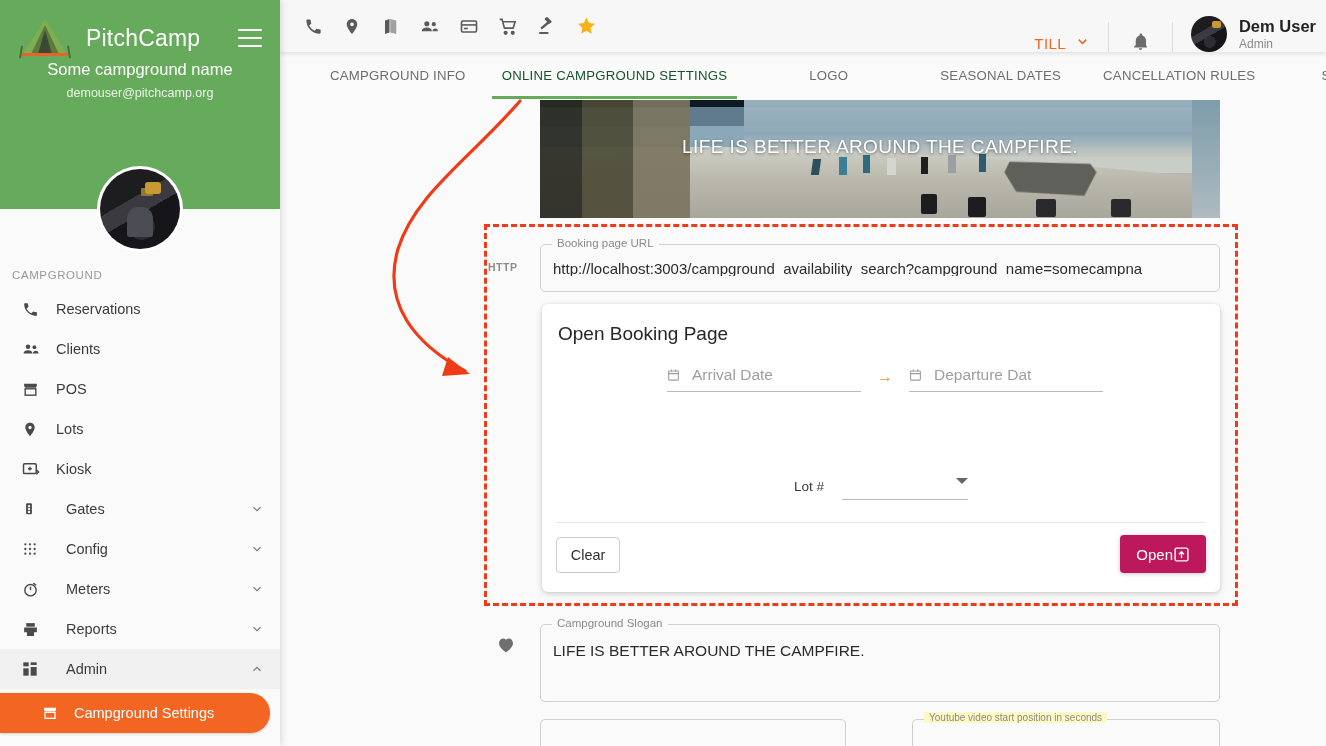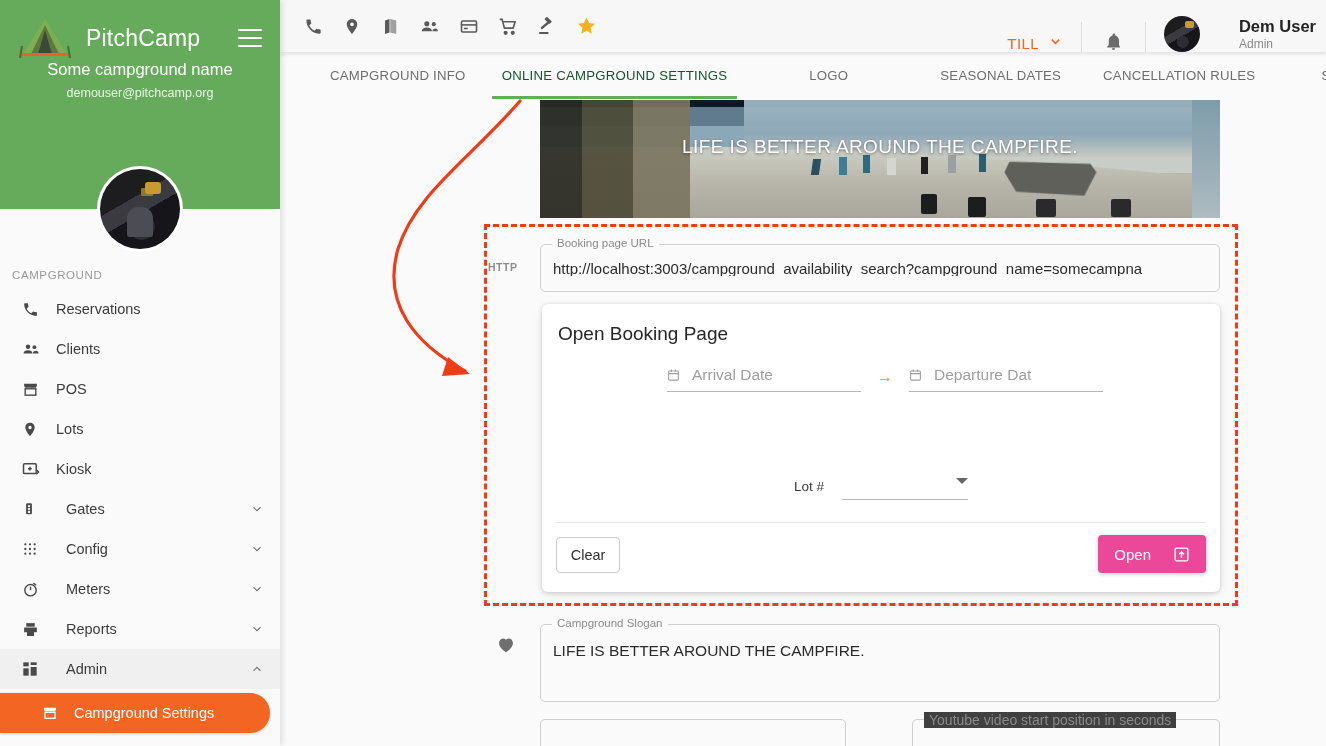--- a/index.html
+++ b/index.html
@@ -122,21 +122,21 @@
   .tb-icon { width: 22px; height: 22px; color: #5a5a5a; cursor: pointer; display:flex; align-items:center; justify-content:center;}
   .tb-icon.star { color: #f5b319; }
   .tb-right { margin-left: auto; display: flex; align-items: flex-end; height: 52px; }
   .till {
     display: flex; align-items: center; gap: 9px;
     color: #f26522; font-size: 15px; font-weight: 500;
     padding: 0 18px; cursor: pointer; letter-spacing: .4px;
   }
   .vdiv { width: 1px; height: 30px; background: #dddddd; }
   .bell { padding: 0 22px; cursor: pointer; color: #6b6b6b; display:flex; align-items:center;}
-  .user-block { display: flex; align-items: center; padding: 0 10px 0 18px; cursor: pointer; gap: 27px; }
+  .user-block { display: flex; align-items: center; padding: 0 10px 0 18px; cursor: pointer; }
   .user-av {
     width: 36px; height: 36px; border-radius: 50%; overflow: hidden;
     background:
       radial-gradient(circle at 52% 72%, #2d2d33 0 18%, transparent 19%),
       linear-gradient(150deg,#1d1d20 0 38%, #3a3a40 38% 54%, #15151a 54% 100%);
     position: relative; flex: 0 0 36px;
   }
   .user-av::after {
     content:""; position:absolute; left: 58%; top: 14%;
     width: 9px; height: 7px; background: #c89a32; border-radius: 2px;
@@ -317,23 +317,23 @@
   .btn-clear {
     position: absolute; left: 14px; top: 233px;
     width: 64px; height: 36px;
     border: 1px solid #cccccc; border-radius: 4px; background: #fff;
     font-size: 14.4px; color: #2e2e2e; cursor: pointer;
     display: flex; align-items: center; justify-content: center;
   }
   .btn-open {
     position: absolute; right: 14px; top: 231px;
     height: 38px; padding: 0 16px;
-    border-radius: 4px; background: #ec4899; color: #fff;
+    border-radius: 4px; background: #be185d; color: #fff;
     font-size: 15px; cursor: pointer;
-    display: flex; align-items: center; gap: 22px;
+    display: flex; align-items: center; gap: 0;
     box-shadow: 0 1px 4px rgba(0,0,0,.22);
   }
   .open-ico { width: 17px; height: 17px; }
 
   
   .heart-ico {
     position: absolute; left: 215px; top: 535px; width: 22px; height: 22px; color: #6f6f6f;
   }
   #slogan-field { left: 260px; top: 525px; width: 680px; height: 78px; }
   #slogan-field .field-value { padding-top: 18px; font-size: 15.5px; }
@@ -341,22 +341,22 @@
   
   .bottom-left-field {
     position: absolute; left: 260px; top: 620px; width: 306px; height: 40px;
     border: 1px solid #cfcfcf; border-radius: 5px; background: #fafafa;
   }
   .bottom-right-field {
     position: absolute; left: 632px; top: 620px; width: 308px; height: 40px;
     border: 1px solid #cfcfcf; border-radius: 5px; background: #fafafa;
   }
   .bottom-legend {
-    position: absolute; top: -8px; left: 11px; background: #404040; padding: 0 5px;
-    font-size: 14px; color: #8a8a8a; white-space: nowrap;
+    position: absolute; top: -8px; left: 11px; background: #fef9c3; padding: 0 5px;
+    font-size: 10px; color: #8a8a8a; white-space: nowrap;
   }
 
   
   .scroll-track {
     position: absolute; right: 0; top: 99px; width: 0px; height: 647px;
   }
 </style>
 </head>
 <body>
 

